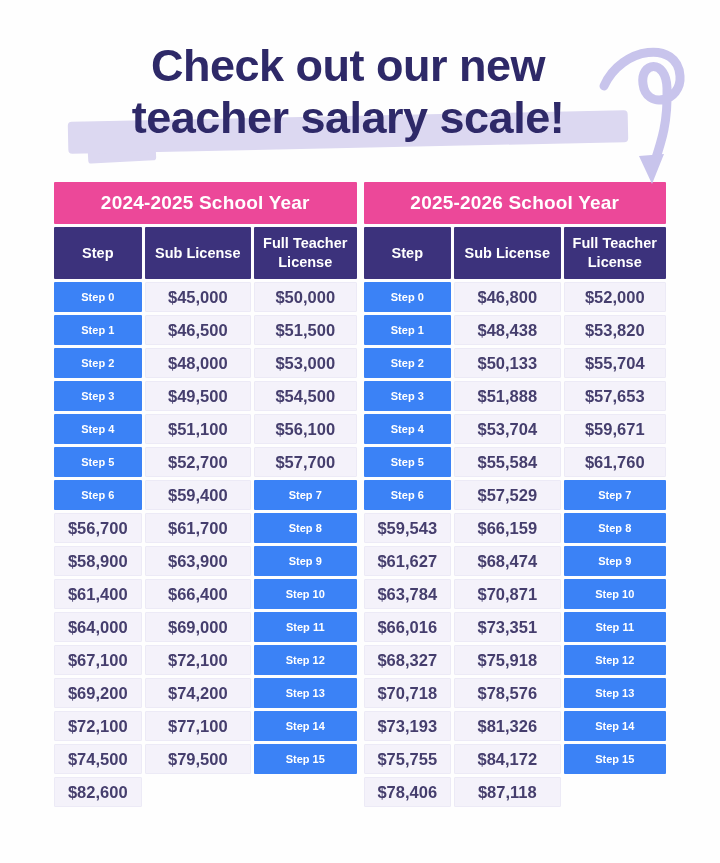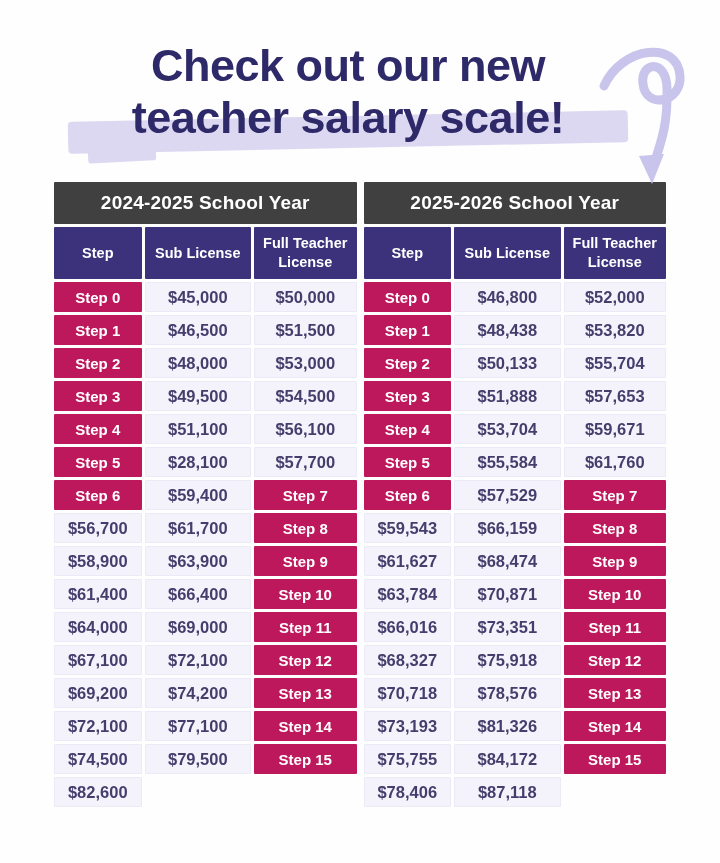--- a/index.html
+++ b/index.html
@@ -63,21 +63,21 @@
 
   
   .tables {
     width: 612px;
     margin: 4px auto 0;
     display: flex;
     gap: 7px;
   }
   .year-table { flex: 1; }
   .year-header {
-    background: #404040;
+    background: #ec4899;
     color: #ffffff;
     height: 42px;
     display: flex;
     align-items: center;
     justify-content: center;
     font-size: 19px;
     font-weight: 700;
     letter-spacing: 0.2px;
     margin-bottom: 3px;
     border-radius: 1px;
@@ -97,24 +97,24 @@
   .col-header {
     background: #3c327c;
     color: #ffffff;
     height: 52px;
     font-size: 14.5px;
     font-weight: 700;
     line-height: 1.3;
     padding: 0 5px;
   }
   .step-cell {
-    background: #be185d;
+    background: #3b82f6;
     color: #ffffff;
     height: 30px;
-    font-size: 15px;
+    font-size: 11px;
     font-weight: 700;
   }
   .value-cell {
     background: #f4f2fa;
     color: #453e6d;
     height: 30px;
     font-size: 16.5px;
     font-weight: 700;
     border: 1px solid #eceaf6;
   }
@@ -155,21 +155,21 @@
         <div class="step-cell">Step 2</div>
         <div class="value-cell">$48,000</div>
         <div class="value-cell">$53,000</div>
         <div class="step-cell">Step 3</div>
         <div class="value-cell">$49,500</div>
         <div class="value-cell">$54,500</div>
         <div class="step-cell">Step 4</div>
         <div class="value-cell">$51,100</div>
         <div class="value-cell">$56,100</div>
         <div class="step-cell">Step 5</div>
-        <div class="value-cell">$28,100</div>
+        <div class="value-cell">$52,700</div>
         <div class="value-cell">$57,700</div>
         <div class="step-cell">Step 6</div>
         <div class="value-cell">$59,400</div>
         <div class="step-cell">Step 7</div>
         <div class="value-cell">$56,700</div>
         <div class="value-cell">$61,700</div>
         <div class="step-cell">Step 8</div>
         <div class="value-cell">$58,900</div>
         <div class="value-cell">$63,900</div>
         <div class="step-cell">Step 9</div>

